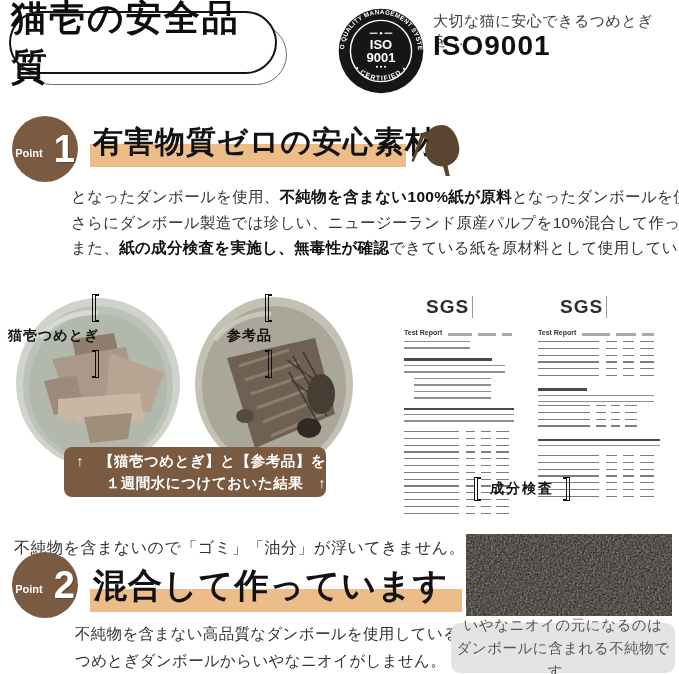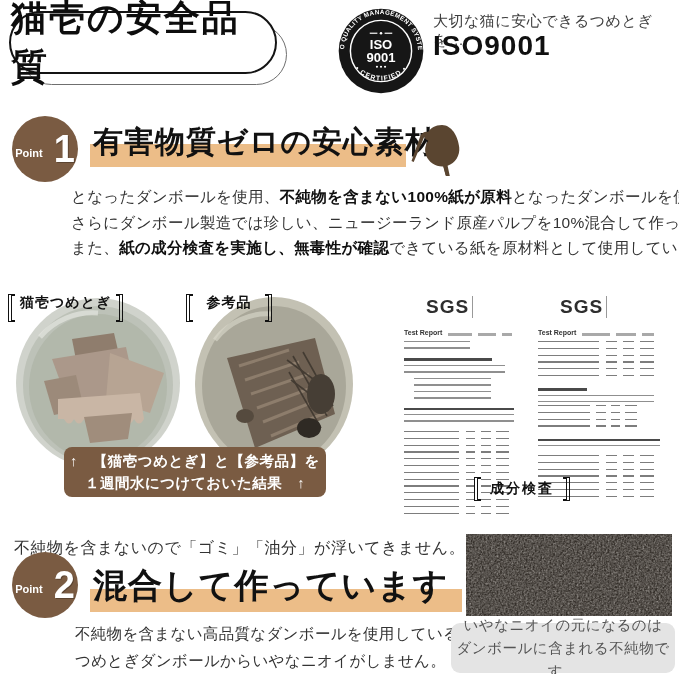--- a/index.html
+++ b/index.html
@@ -48,35 +48,35 @@
   #para1 { left:71px; top:184px; width:606px; }
   #para2 { left:75px; top:620px; width:420px; line-height:27px; }
   .para .b { font-weight:700; color:#0f0f0f; }
   .pline { display:block; white-space:nowrap; }
 
   
   .photo { position:absolute; }
   #photo1 { left:14px; top:297px; }
   #photo2 { left:193px; top:296px; }
   .photo-label {
-    position:absolute; display:flex; align-items:flex-start; gap:5px;
-    font-size:14px; font-weight:700; color:#111; letter-spacing:1px; z-index:5;
+    position:absolute; display:flex; align-items:flex-end; gap:5px;
+    font-size:14px; font-weight:700; color:#111; letter-spacing:1px; z-index:5;flex-direction:column;
   }
   #label1 { left:8px; top:294px; }
   #label2 { left:186px; top:294px; width:86px; justify-content:space-between; }
   .brk { width:7px; height:28px; box-sizing:border-box; }
   .brk-l { border-left:4px double #111; border-top:2px solid #111; border-bottom:2px solid #111; }
   .brk-r { border-right:4px double #111; border-top:2px solid #111; border-bottom:2px solid #111; }
   .brk-s { height:24px; }
 
   .soak-caption {
     position:absolute; left:64px; top:447px; width:262px; height:50px;
     background:#7a5b42; border-radius:8px; color:#fff; z-index:6;
     font-size:14.5px; font-weight:700; line-height:22px; text-align:center;
-    display:flex; flex-direction:column; justify-content:center; letter-spacing:0.5px;
+    display:flex; flex-direction:column; justify-content:center; letter-spacing:0.5px;align-items:flex-end;
   }
   .result-line { position:absolute; left:14px; top:503px; font-size:16px; color:#333; letter-spacing:0.5px;margin-top:35px; }
 
   
   .sgs-doc { position:absolute; background:#fff; padding:4px 6px; box-sizing:border-box; }
   #sgs1 { left:398px; top:292px; width:122px; height:178px; }
   #sgs2 { left:532px; top:292px; width:134px; height:170px; }
   .sgs-logo { font-family:Liberation Sans, sans-serif; font-weight:700; font-size:19px;
     color:#2e2e2e; letter-spacing:1px; margin:0 0 11px 22px; border-right:1px solid #999; display:inline-block; padding-right:3px; }
   .doc-title-row { display:flex; align-items:flex-end; gap:6px; margin-bottom:5px; }

